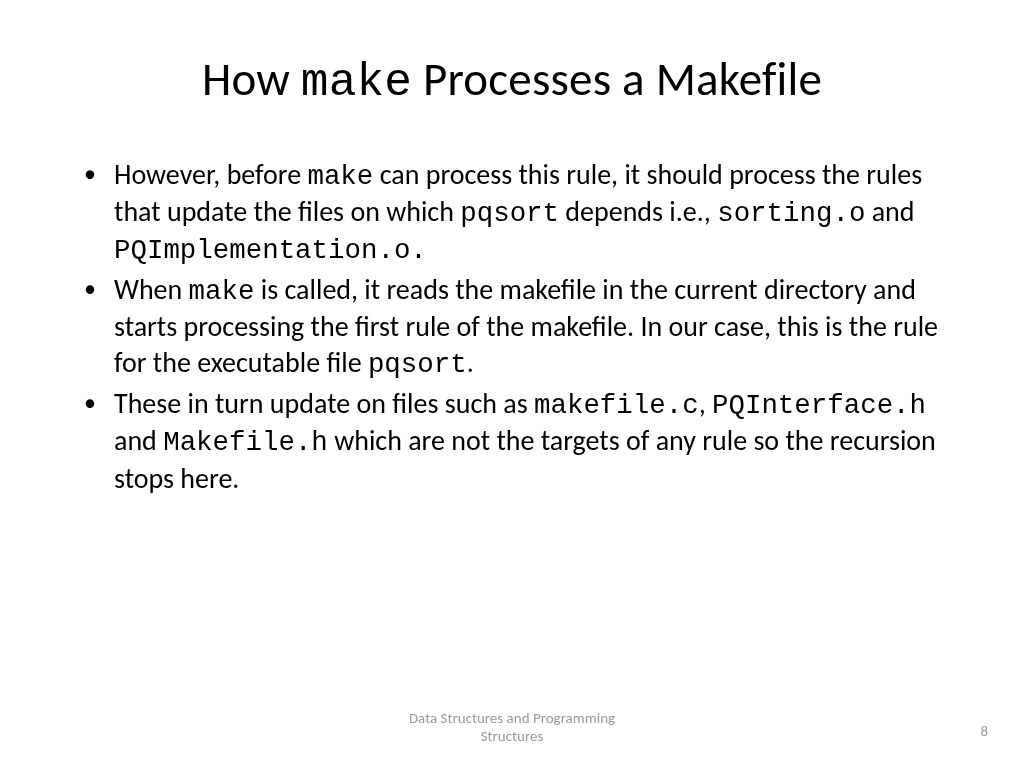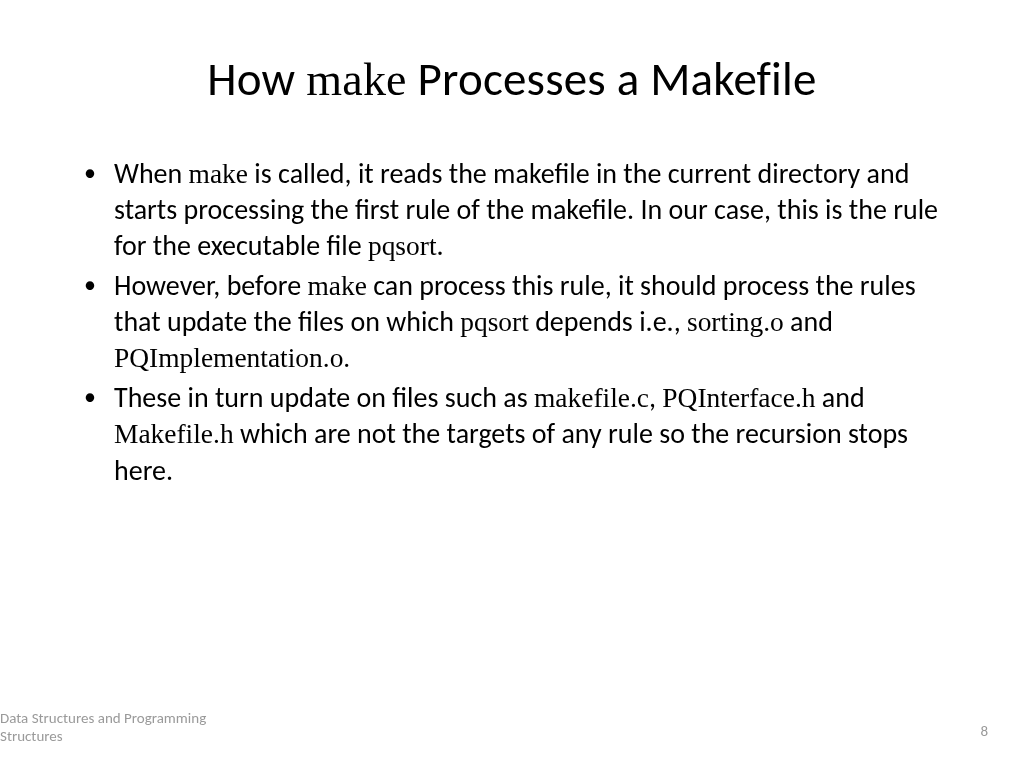--- a/index.html
+++ b/index.html
@@ -39,28 +39,29 @@
     }
     ul.body > li::before {
       content: "•";
       position: absolute;
       left: 14px;
       top: 0;
       font-size: 24px;
       line-height: 1.4;
     }
     code, .mono {
-      font-family: Liberation Serif, serif;
+      font-family: Liberation Mono, monospace;
       font-size: 0.98em;
     }
     .footer {
       position: absolute;
       bottom: 22px;
       left: 0;
       width: 100%;
+      text-align: center;
       font-size: 15px;
       color: #9a9a9a;
       line-height: 1.25;
     }
     .page-num {
       position: absolute;
       bottom: 28px;
       right: 36px;
       font-size: 15px;
       color: #9a9a9a;
@@ -68,22 +69,22 @@
   </style>
 </head>
 <body>
 
 <div class="slide">
   <h1 class="title">
     <span>How </span><span class="mono">make</span><span> Processes a Makefile</span>
   </h1>
 
   <ul class="body">
+    <li><span>However, before </span><span class="mono">make</span><span> can process this rule, it should process the rules that update the files on which </span><span class="mono">pqsort</span><span> depends i.e., </span><span class="mono">sorting.o</span><span> and </span><span class="mono">PQImplementation.o.</span></li>
     <li><span>When </span><span class="mono">make</span><span> is called, it reads the makefile in the current directory and starts processing the first rule of the makefile. In our case, this is the rule for the executable file </span><span class="mono">pqsort</span><span>.</span></li>
-    <li><span>However, before </span><span class="mono">make</span><span> can process this rule, it should process the rules that update the files on which </span><span class="mono">pqsort</span><span> depends i.e., </span><span class="mono">sorting.o</span><span> and </span><span class="mono">PQImplementation.o.</span></li>
     <li><span>These in turn update on files such as </span><span class="mono">makefile.c</span><span>, </span><span class="mono">PQInterface.h</span><span> and </span><span class="mono">Makefile.h</span><span> which are not the targets of any rule so the recursion stops here.</span></li>
   </ul>
 
   <div class="footer">
     <span>Data Structures and Programming</span><br>
     <span>Structures</span>
   </div>
   <div class="page-num">8</div>
 </div>
 

